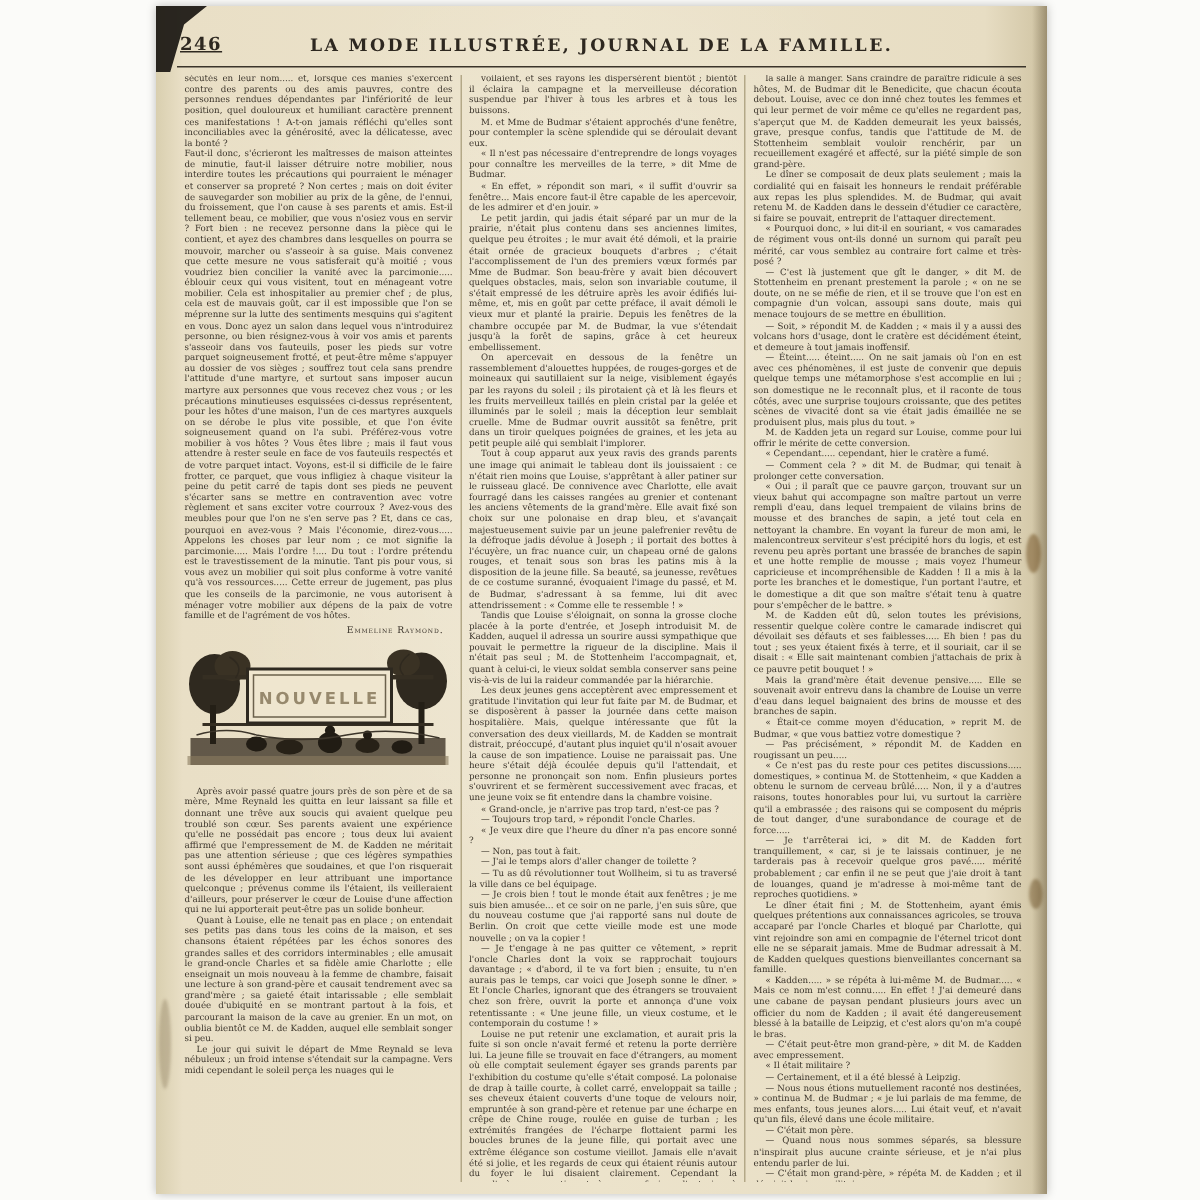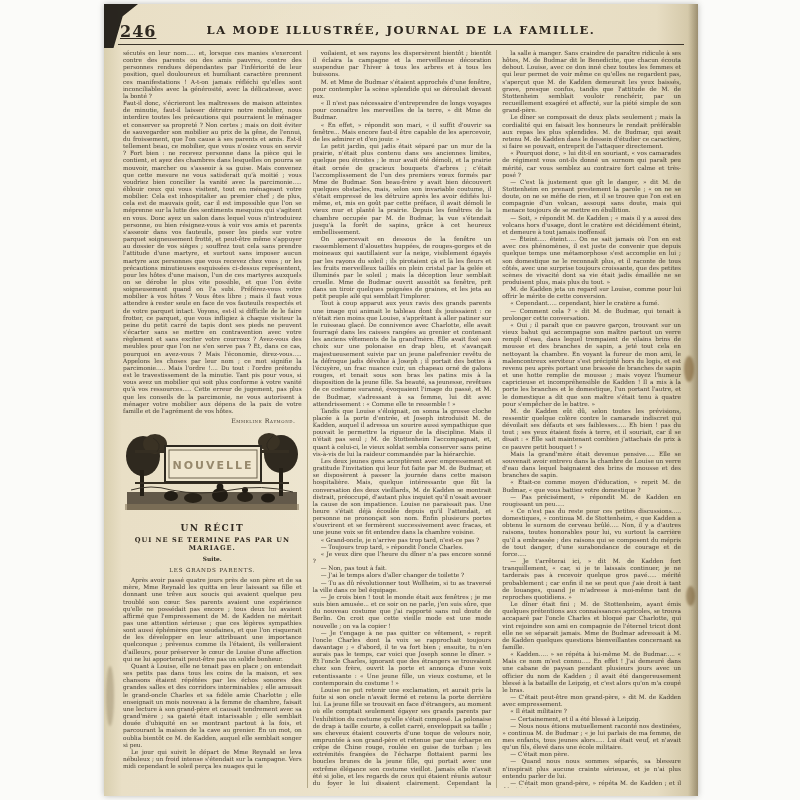--- a/index.html
+++ b/index.html
@@ -30,21 +30,21 @@
   .smudge{position:absolute;border-radius:50%;filter:blur(1px);}
   .smudge.a{right:4px;top:352px;width:10px;height:26px;background:rgba(110,75,30,0.5);}
   .smudge.b{right:3px;top:582px;width:9px;height:20px;background:rgba(100,70,28,0.45);}
   .smudge.c{left:2px;bottom:70px;width:8px;height:60px;background:rgba(90,70,40,0.25);}
 
   .masthead{
     position:absolute;left:14px;right:14px;top:16px;height:20px;
     color:#2e2820;
   }
   .page-num{
-    position:absolute;left:2px;top:2px;font-size:16px;font-weight:bold;letter-spacing:1px;text-decoration:underline;
+    position:absolute;left:2px;top:2px;font-size:12px;font-weight:bold;letter-spacing:1px;text-decoration:underline;
   }
   .mast-title{
     text-align:center;font-size:11.5px;font-weight:bold;letter-spacing:1.6px;
     padding-top:3px;
   }
   .head-rule{
     position:absolute;left:14px;right:14px;top:40px;height:0;
     border-top:1.2px solid #3b342a;
   }
 
@@ -130,26 +130,20 @@
           <ellipse cx="122" cy="67" rx="8" ry="5" fill="#272117"></ellipse>
           <circle cx="122" cy="60" r="3" fill="#211c14"></circle>
           <ellipse cx="145" cy="68" rx="7" ry="4.5" fill="#211c14"></ellipse>
 
           <path d="M8 60 q20 -6 40 0 q30 6 60 0 q30 -6 62 2" stroke="#3c352a" stroke-width="1" fill="none"></path>
           <path d="M30 8 q10 6 4 14" stroke="#2f291f" stroke-width="1" fill="none"></path>
           <path d="M150 6 q-10 8 -4 14" stroke="#2f291f" stroke-width="1" fill="none"></path>
         </svg>
       </div>
 
-      <div class="story-head">
-        <div class="story-title">UN RÉCIT</div>
-        <div class="story-subtitle">QUI NE SE TERMINE PAS PAR UN MARIAGE.</div>
-        <div class="story-suite">Suite.</div>
-        <div class="story-chapter">LES GRANDS PARENTS.</div>
-      </div>
 
       <div>
           <p>Après avoir passé quatre jours près de son père et de sa mère, Mme Reynald les quitta en leur laissant sa fille et donnant une trêve aux soucis qui avaient quelque peu troublé son cœur. Ses parents avaient une expérience qu'elle ne possédait pas encore ; tous deux lui avaient affirmé que l'empressement de M. de Kadden ne méritait pas une attention sérieuse ; que ces légères sympathies sont aussi éphémères que soudaines, et que l'on risquerait de les développer en leur attribuant une importance quelconque ; prévenus comme ils l'étaient, ils veilleraient d'ailleurs, pour préserver le cœur de Louise d'une affection qui ne lui apporterait peut-être pas un solide bonheur.</p>
           <p>Quant à Louise, elle ne tenait pas en place ; on entendait ses petits pas dans tous les coins de la maison, et ses chansons étaient répétées par les échos sonores des grandes salles et des corridors interminables ; elle amusait le grand-oncle Charles et sa fidèle amie Charlotte ; elle enseignait un mois nouveau à la femme de chambre, faisait une lecture à son grand-père et causait tendrement avec sa grand'mère ; sa gaieté était intarissable ; elle semblait douée d'ubiquité en se montrant partout à la fois, et parcourant la maison de la cave au grenier. En un mot, on oublia bientôt ce M. de Kadden, auquel elle semblait songer si peu.</p>
           <p>Le jour qui suivit le départ de Mme Reynald se leva nébuleux ; un froid intense s'étendait sur la campagne. Vers midi cependant le soleil perça les nuages qui le</p>
         </div>
     </div>
 
     <div class="col c2">
       <div>

